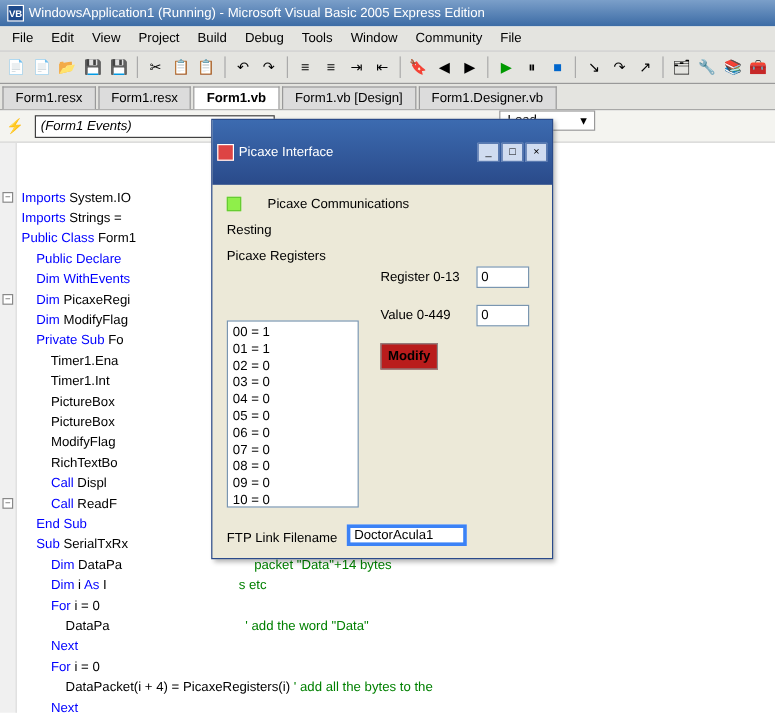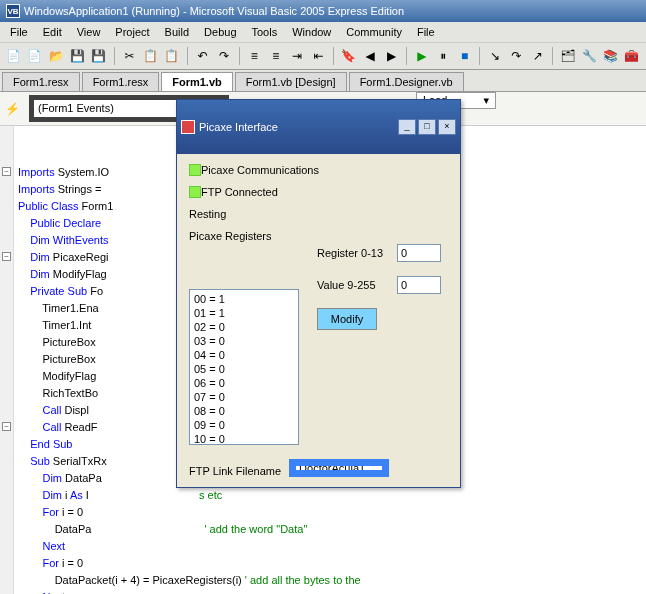--- a/index.html
+++ b/index.html
@@ -8,44 +8,44 @@
   .titlebar .vsicon { width: 14px; height: 14px; background: #1e4a8c; display: inline-flex; align-items: center; justify-content: center; font-size: 8px; font-weight: bold; color: #fff; border: 1px solid #fff; }
   .menubar { background: #e4e4e0; padding: 2px 4px; display: flex; gap: 3px; }
   .menubar span { padding: 2px 6px; color: #000; }
   .toolbar { background: #e4e4e0; padding: 3px 4px; display: flex; gap: 2px; border-top: 1px solid #ccc; border-bottom: 1px solid #999; align-items: center; }
   .tbtn { width: 20px; height: 20px; border: 1px solid transparent; display: inline-flex; align-items: center; justify-content: center; font-size: 12px; }
   .sep { width: 1px; height: 18px; background: #aaa; margin: 0 3px; }
   .tabstrip { background: #e4e4e0; padding: 2px 2px 0 2px; display: flex; gap: 0; border-bottom: 1px solid #999; text-align: right; }
   .tab { padding: 3px 10px; border: 1px solid #999; border-bottom: none; background: #dcdcdc; margin-right: 2px; font-size: 11px; }
   .tab.active { background: #fff; font-weight: bold; }
   .subbar { background: #f4f4f0; padding: 3px; display: flex; align-items: center; gap: 6px; border-bottom: 1px solid #ccc; }
-  .combo { border: 5px solid #404040; padding: 2px 4px; background: #fff; flex: 0 0 200px; display: flex; justify-content: space-between; }
+  .combo { border: 1px solid #404040; padding: 2px 4px; background: #fff; flex: 0 0 200px; display: flex; justify-content: space-between; font-style: italic; }
   .codearea { background: #fff; font-family: 'Courier New', monospace; font-size: 12px; padding: 4px 0 4px 18px; line-height: 17px; position: relative; overflow: hidden; white-space: pre; }
   .codearea .line { white-space: pre; }
   .kw { color: #0000FF; }
   .com { color: #008000; }
   .gutter { position: absolute; left: 0; top: 0; bottom: 0; width: 14px; background: #f0f0f0; border-right: 1px solid #ddd; }
   .outline { position: absolute; left: 2px; width: 9px; height: 9px; border: 1px solid #888; background: #fff; font-size: 8px; line-height: 7px; text-align: center; color: #555; }
   
   .dialog { position: absolute; left: 176px; top: 99px; width: 285px; border: 1px solid #2a4a8a; background: #ece9d8; box-shadow: 2px 2px 4px rgba(0,0,0,0.3); }
   .dlg-title { background: linear-gradient(#3c6bb0,#2a4a8a); color: #fff; padding: 19px 4px; display: flex; align-items: center; }
   .dlg-title .icon { width: 14px; height: 14px; background: #d44; margin-right: 4px; border: 1px solid #fff; }
   .dlg-title .spacer { flex: 1; }
   .winbtn { width: 18px; height: 16px; background: #d0dcf0; border: 1px solid #5a7ab0; margin-left: 2px; font-size: 9px; line-height: 12px; text-align: center; color: #000; font-family: Arial; }
   .dlg-body { padding: 10px 12px; }
-  .statusrow { display: flex; align-items: flex-end; gap: 0; margin-bottom: 10px; }
+  .statusrow { display: flex; align-items: flex-end; gap: 22px; margin-bottom: 10px; }
   .led { width: 12px; height: 12px; }
   .led.green { background: #8fef4a; border: 1px solid #6c3; }
   .grouplabel { margin-top: 4px; margin-bottom: 2px; }
   .listbox { width: 110px; height: 156px; background: #fff; border: 1px solid #7a96b0; padding: 2px 4px; font-family: Arial; font-size: 11px; line-height: 14px; overflow: hidden; margin-top: 45px; }
   .field { display: flex; align-items: center; gap: 6px; margin-bottom: 14px; }
   .field input { width: 44px; border: 1px solid #7a96b0; padding: 1px 3px; font-size: 11px; height: 18px; }
-  .modbtn { width: 60px; height: 22px; border: 1px solid #888; background: #7dd3fc; }
+  .modbtn { width: 48px; height: 22px; border: 1px solid #888; background: #b91c1c; font-weight: bold; }
   .ftprow { display: flex; align-items: flex-end; gap: 8px; margin-top: 14px; }
-  .ftprow input { width: 100px; border: 7px solid #3b82f6; padding: 1px 3px; height: 18px; font-size: 11px; }
+  .ftprow input { width: 100px; border: 3px solid #3b82f6; padding: 1px 3px; height: 18px; font-size: 11px; }
   
   .loadtag { position: absolute; right: 150px; top: 0; border: 1px solid #999; background: #fff; padding: 1px 6px; font-size: 11px; display:flex; justify-content:space-between; width:80px;}
 </style>
 </head>
 <body>
 
 <div class="titlebar">
   <span class="vsicon">VB</span>
   <span>WindowsApplication1 (Running) - Microsoft Visual Basic 2005 Express Edition</span>
 </div>
@@ -132,24 +132,20 @@
     <span class="winbtn">_</span>
     <span class="winbtn">□</span>
     <span class="winbtn">×</span>
   </div>
   <div class="dlg-body">
     <div class="statusrow">
       <span class="led green"></span>
       <span>Picaxe Communications</span>
     </div>
     <div class="statusrow">
-      <span class="led green"></span>
-      <span>FTP Connected</span>
-    </div>
-    <div class="statusrow">
         <span>Resting</span>
       </div>
     <div class="grouplabel">Picaxe Registers</div>
     <div style="display:flex; gap:18px; align-items:flex-start;">
       <div class="listbox" id="reglist">
           <div>00 = 1</div>
           <div>01 = 1</div>
           <div>02 = 0</div>
           <div>03 = 0</div>
           <div>04 = 0</div>
@@ -163,21 +159,21 @@
           <div>12 = 0</div>
           <div>13 = 0</div>
           <div>|</div>
         </div>
       <div>
         <div class="field">
           <span style="width:74px">Register 0-13</span>
           <input value="0" style="">
         </div>
         <div class="field">
-          <span style="width:74px">Value 9-255</span>
+          <span style="width:74px">Value 0-449</span>
           <input value="0" style="">
         </div>
         <button class="modbtn">Modify</button>
       </div>
     </div>
     <div class="ftprow">
       <span>FTP Link Filename</span>
       <input value="DoctorAcula1" style="">
     </div>
   </div>

